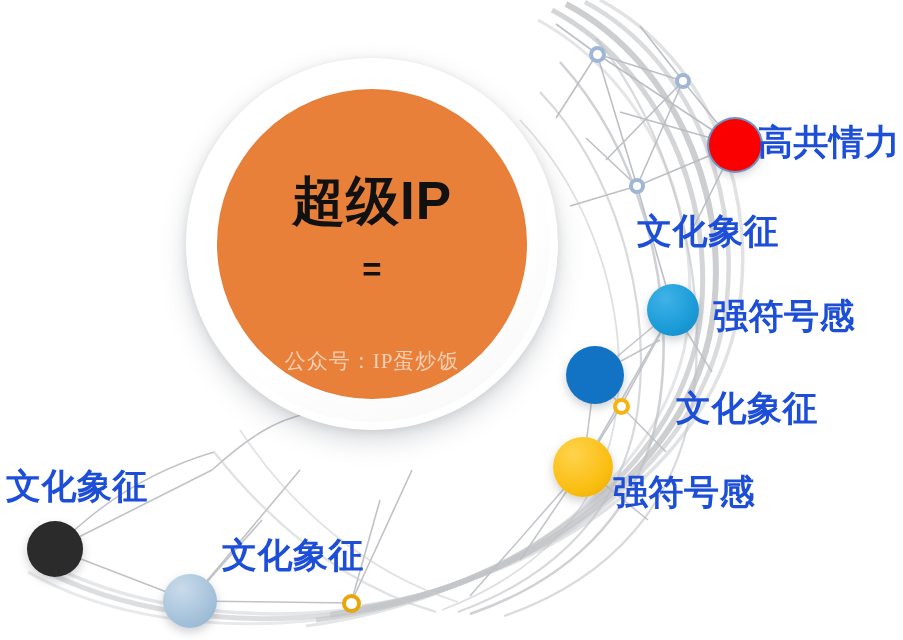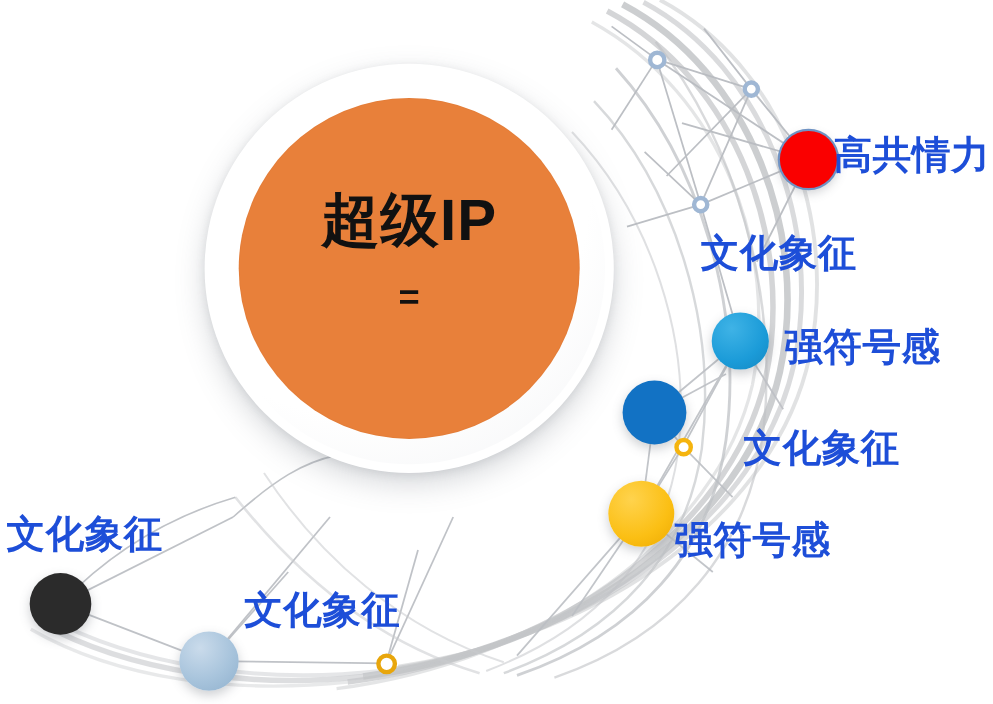--- a/index.html
+++ b/index.html
@@ -178,20 +178,21 @@
       <path d="M214,452 C268,520 340,584 436,612" stroke-width="2.4"></path>
       <path d="M240,430 C290,506 364,572 458,602" stroke-width="1.8"></path>
     </g>
   </svg>
 
   <div class="hub-ring"></div>
 
   <div class="hub-core">
     <div class="hub-line1">超级IP</div>
     <div class="hub-eq">=</div>
+    <div class="watermark">公众号：IP蛋炒饭</div>
   </div>
 
   <div id="node-layer">
       <div style="position: absolute; left: 709px; top: 119px; width: 52px; height: 52px; border-radius: 50%; z-index: 8; background: rgb(250, 0, 0); box-shadow: rgb(111, 147, 196) 0px 0px 0px 2px, rgba(90, 95, 105, 0.32) 0px 4px 10px;"></div>
       <div class="label" style="left: 758px; top: 124px;">高共情力</div>
       <div style="position: absolute; left: 629px; top: 178px; width: 16px; height: 16px; border-radius: 50%; z-index: 8; background: rgb(255, 255, 255); border: 4px solid rgb(159, 183, 212); box-sizing: border-box;"></div>
       <div class="label" style="left: 637px; top: 213px;">文化象征</div>
       <div style="position: absolute; left: 647px; top: 284px; width: 52px; height: 52px; border-radius: 50%; z-index: 8; background: radial-gradient(circle at 35% 28%, rgb(63, 179, 230) 0%, rgb(27, 155, 216) 60%, rgb(20, 135, 193) 100%); box-shadow: rgba(90, 95, 105, 0.3) 0px 4px 10px;"></div>
       <div class="label" style="left: 713px; top: 298px;">强符号感</div>
       <div style="position: absolute; left: 566px; top: 346px; width: 58px; height: 58px; border-radius: 50%; z-index: 4; background: rgb(18, 114, 196); box-shadow: rgba(90, 95, 105, 0.3) 0px 4px 10px;"></div>

